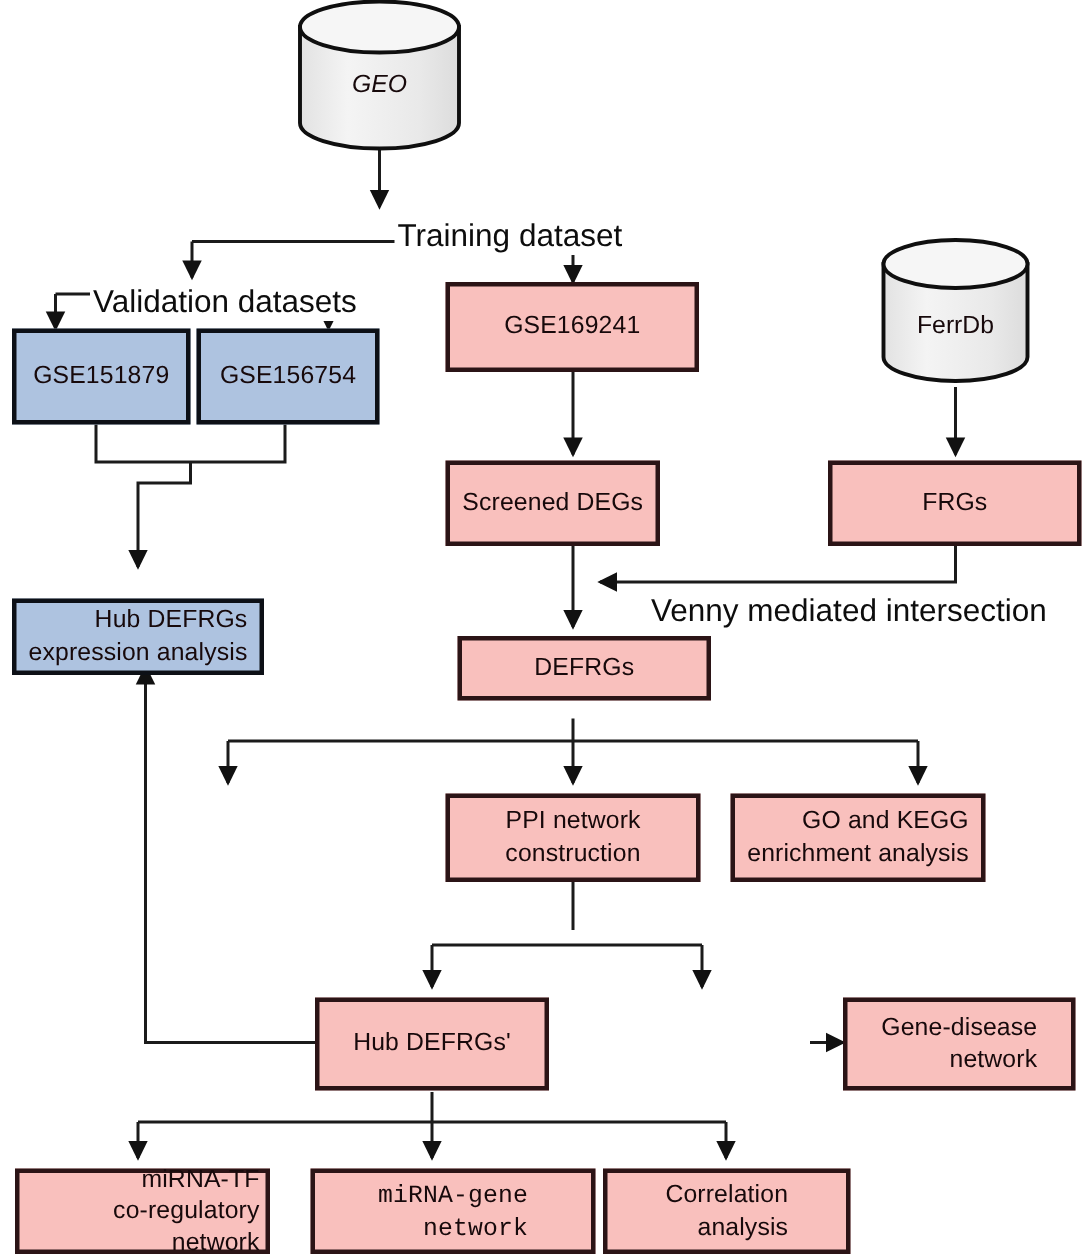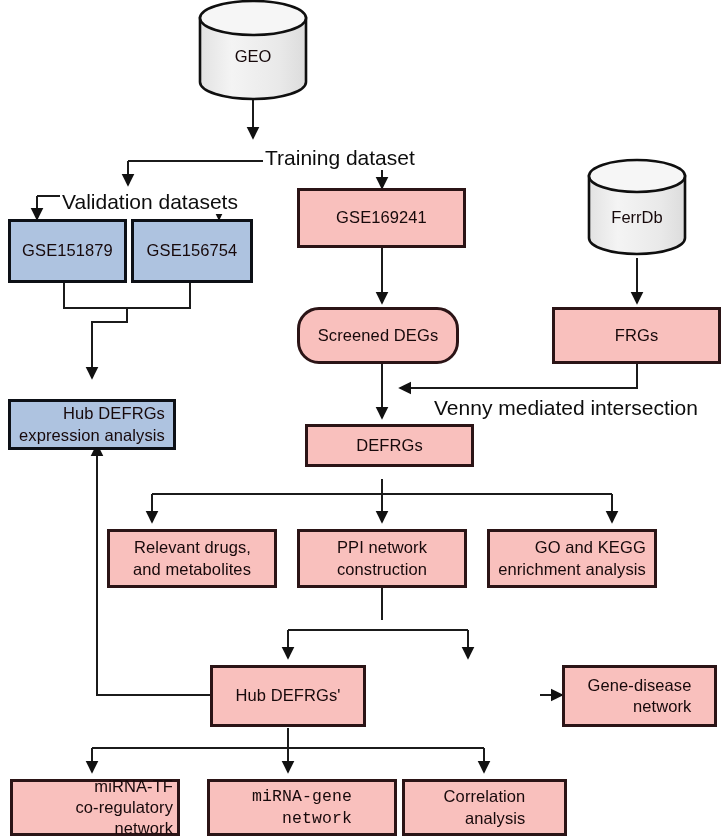--- a/index.html
+++ b/index.html
@@ -142,21 +142,21 @@
       <ellipse cx="253" cy="18" rx="53" ry="17" fill="#f6f6f6" stroke="#0f0f0f" stroke-width="2.6"></ellipse>
     </g>
 
     <g>
       <path d="M 589 176 L 589 238 A 48 16 0 0 0 685 238 L 685 176 Z" fill="url(#cylGrad)" stroke="#0f0f0f" stroke-width="2.6"></path>
       <ellipse cx="637" cy="176" rx="48" ry="16" fill="#f6f6f6" stroke="#0f0f0f" stroke-width="2.6"></ellipse>
     </g>
   </svg>
 
   <div class="cylinder" style="left:200px; top:0px; width:106px; height:100px;">
-    <div class="cyl-text" style="top:47px;">GEO</div>
+    <div class="cyl-text" style="top:47px;font-style:italic;">GEO</div>
   </div>
 
   <div class="cylinder" style="left:589px; top:158px; width:96px; height:100px;">
     <div class="cyl-text" style="top:50px;">FerrDb</div>
   </div>
 
   <div class="edge-label" style="left:263px; top:146px;">Training dataset</div>
 
   <div class="edge-label" style="left:60px; top:190px;">Validation datasets</div>
 
@@ -172,36 +172,32 @@
 
   <div class="node blue" style="left:8px; top:399px; width:168px; height:51px;">
     <span class="label">Hub DEFRGs
 expression analysis</span>
   </div>
 
   <div class="node pink" style="left:297px; top:188px; width:169px; height:60px;">
     <span class="label">GSE169241</span>
   </div>
 
-  <div class="node pink" style="left:297px; top:307px; width:162px; height:57px;border-radius:22px;">
+  <div class="node pink" style="left:297px; top:307px; width:143px; height:57px;">
     <span class="label">Screened DEGs</span>
   </div>
 
   <div class="node pink" style="left:552px; top:307px; width:169px; height:57px;">
     <span class="label">FRGs</span>
   </div>
 
   <div class="node pink" style="left:293px; top:424px; width:169px; height:43px;margin-left:12px;">
     <span class="label">DEFRGs</span>
   </div>
 
-  <div class="node pink" style="left:107px; top:529px; width:170px; height:59px;">
-    <span class="label">Relevant drugs,
-and metabolites</span>
-  </div>
 
   <div class="node pink" style="left:297px; top:529px; width:170px; height:59px;">
     <span class="label">PPI network
 construction</span>
   </div>
 
   <div class="node pink" style="left:487px; top:529px; width:170px; height:59px;">
     <span class="label">GO and KEGG
 enrichment analysis</span>
   </div>

